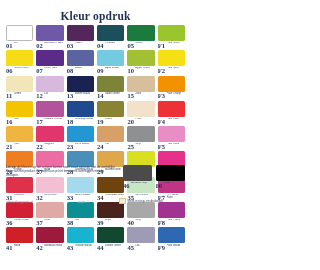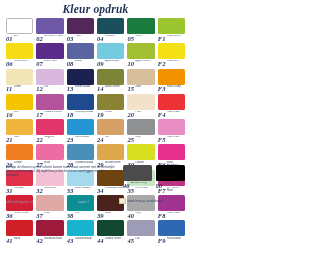--- a/index.html
+++ b/index.html
@@ -13,23 +13,22 @@
     height: 270px;
     overflow: hidden;
     font-family: "Liberation Sans", sans-serif;
     color: #2b3a5c;
     position: relative;
   }
   #page {
     width: 191px;
     height: 208px;
     box-sizing: border-box;
-    padding: 0 6px;
+    padding: 7px 6px;
     position: relative;
-    font-style: italic;
   }
   
   .title {
     text-align: center;
     font-family: "Liberation Serif", serif;
     font-weight: bold;
     font-size: 11.5px;
     letter-spacing: 0.2px;
     color: #1f2f55;
     padding-top: 3px;

